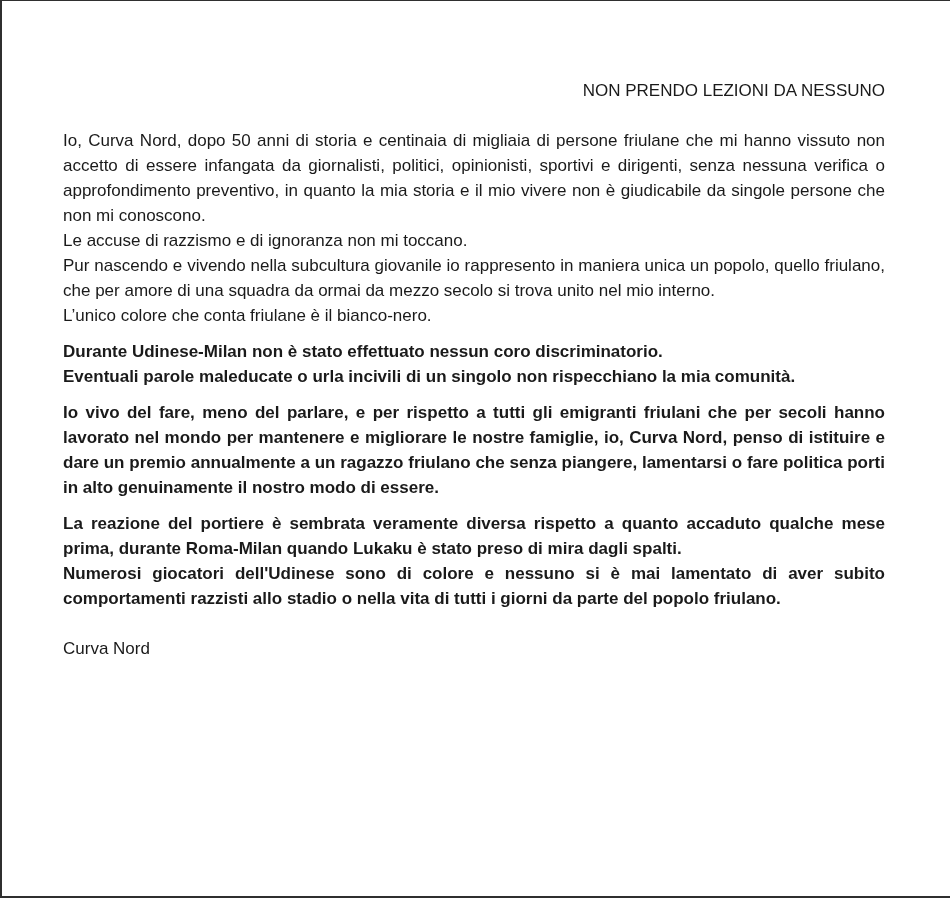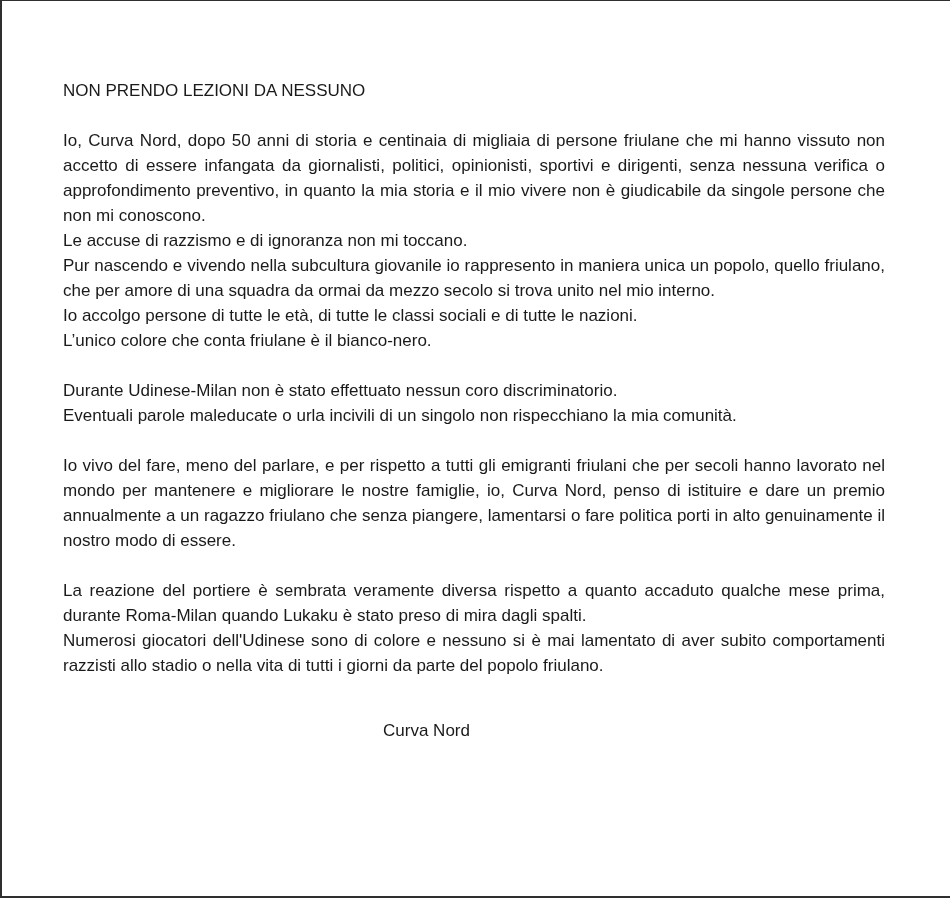--- a/index.html
+++ b/index.html
@@ -23,50 +23,49 @@
     position: absolute;
     left: 61px;
     top: 77px;
     width: 822px;
     color: #1a1a1a;
     font-size: 17px;
     line-height: 25px;
     text-align: justify;
   }
   .header {
-    text-align: left;
+    text-align: right;
     margin: 0 0 25px 0;
   }
   .title, .subtitle {
     white-space: nowrap;
   }
   .group { margin: 0; }
-  .group + .group { margin-top: 25px; }
+  .group + .group { margin-top: 11px; font-weight: bold; }
   p { margin: 0; }
   .signature {
-    margin-top: 40px;
-    text-align: center;
+    margin-top: 25px;
+    text-align: left;
     padding-right: 95px;
   }
 </style>
 </head>
 <body>
 
 <div class="page">
   <div class="content">
 
     <div class="header">
       <div class="title">NON PRENDO LEZIONI DA NESSUNO</div>
     </div>
 
     <div class="group">
       <p>Io, Curva Nord, dopo 50 anni di storia e centinaia di migliaia di persone friulane che mi hanno vissuto non accetto di essere infangata da giornalisti, politici, opinionisti, sportivi e dirigenti, senza nessuna verifica o approfondimento preventivo, in quanto la mia storia e il mio vivere non è giudicabile da singole persone che non mi conoscono.</p>
       <p>Le accuse di razzismo e di ignoranza non mi toccano.</p>
       <p>Pur nascendo e vivendo nella subcultura giovanile io rappresento in maniera unica un popolo, quello friulano, che per amore di una squadra da ormai da mezzo secolo si trova unito nel mio interno.</p>
-      <p>Io accolgo persone di tutte le età, di tutte le classi sociali e di tutte le nazioni.</p>
       <p>L’unico colore che conta friulane è il bianco-nero.</p>
     </div>
 
     <div class="group">
       <p>Durante Udinese-Milan non è stato effettuato nessun coro discriminatorio.</p>
       <p>Eventuali parole maleducate o urla incivili di un singolo non rispecchiano la mia comunità.</p>
     </div>
 
     <div class="group">
       <p>Io vivo del fare, meno del parlare, e per rispetto a tutti gli emigranti friulani che per secoli hanno lavorato nel mondo per mantenere e migliorare le nostre famiglie, io, Curva Nord, penso di istituire e dare un premio annualmente a un ragazzo friulano che senza piangere, lamentarsi o fare politica porti in alto genuinamente il nostro modo di essere.</p>

